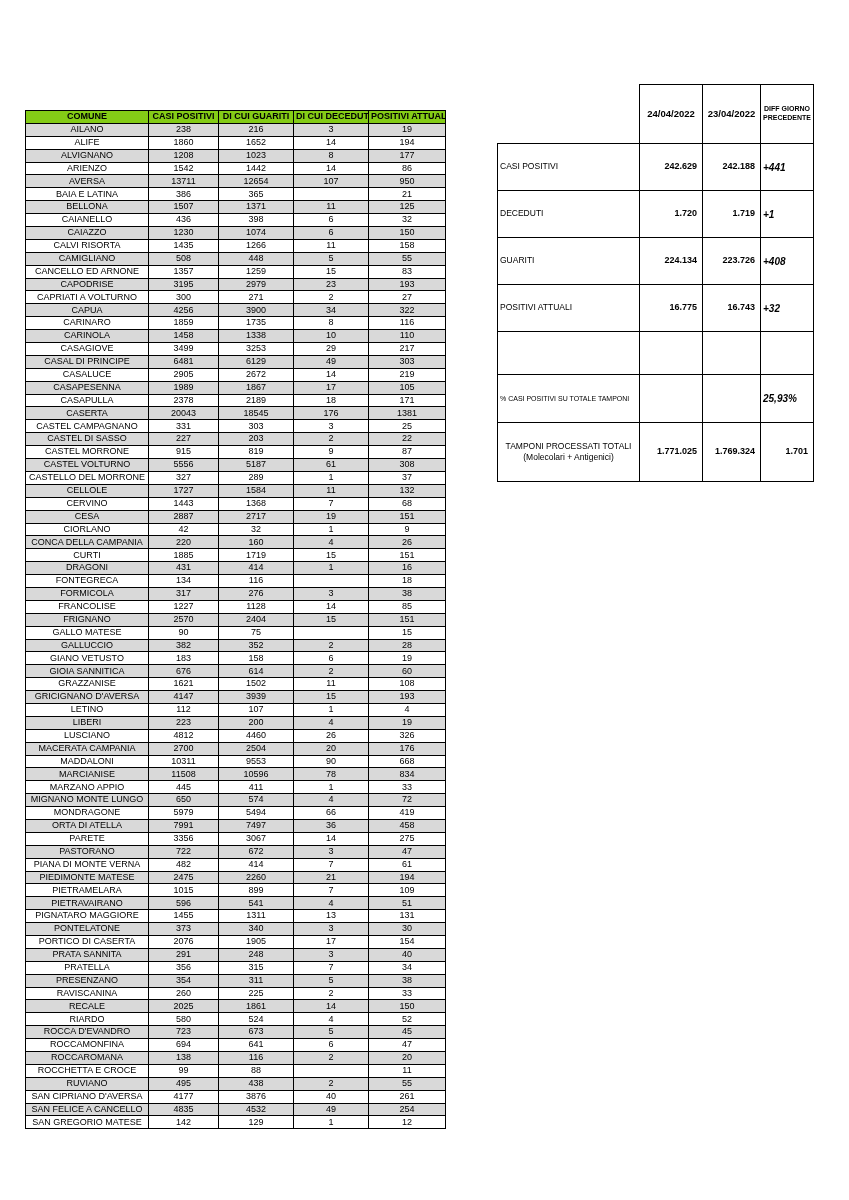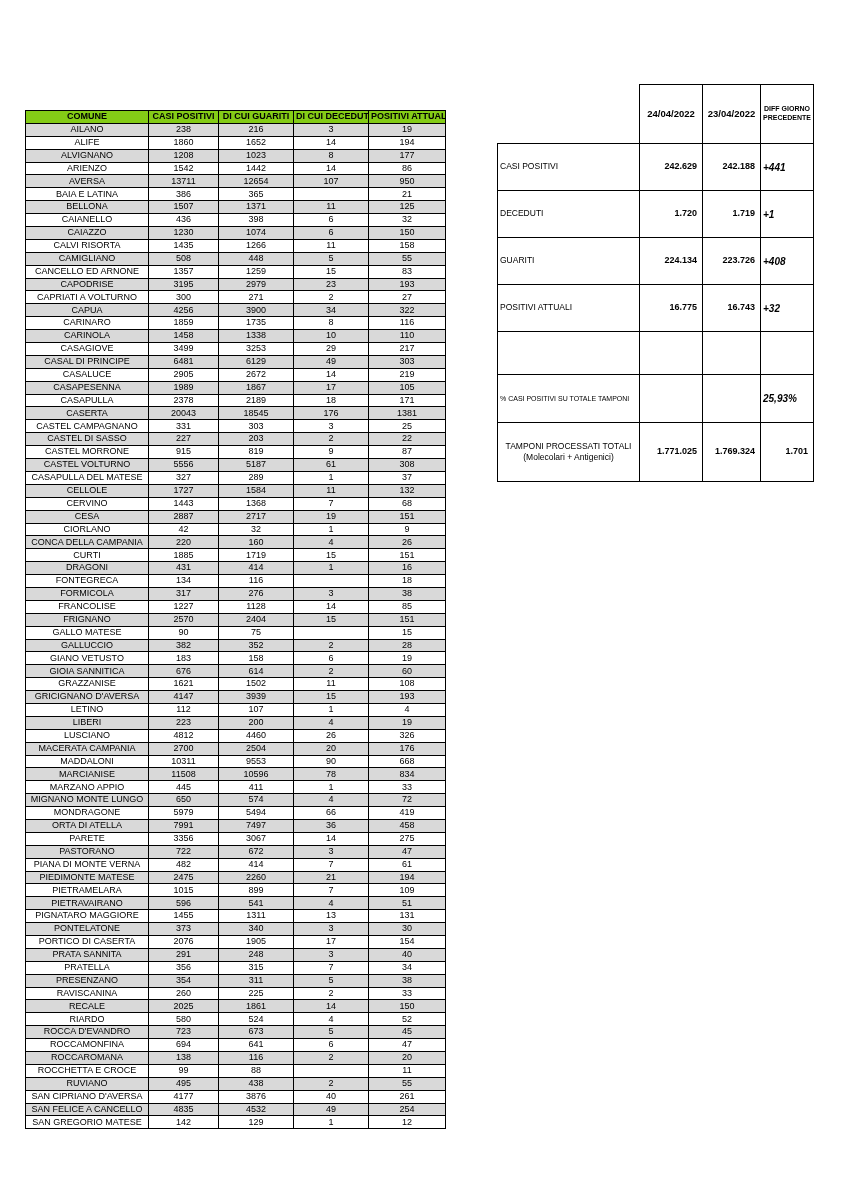--- a/index.html
+++ b/index.html
@@ -329,21 +329,21 @@
           <td>87</td>
         </tr>
         <tr>
           <td>CASTEL VOLTURNO</td>
           <td>5556</td>
           <td>5187</td>
           <td>61</td>
           <td>308</td>
         </tr>
         <tr>
-          <td>CASAPULLA DEL MATESE</td>
+          <td>CASTELLO DEL MORRONE</td>
           <td>327</td>
           <td>289</td>
           <td>1</td>
           <td>37</td>
         </tr>
         <tr>
           <td>CELLOLE</td>
           <td>1727</td>
           <td>1584</td>
           <td>11</td>

